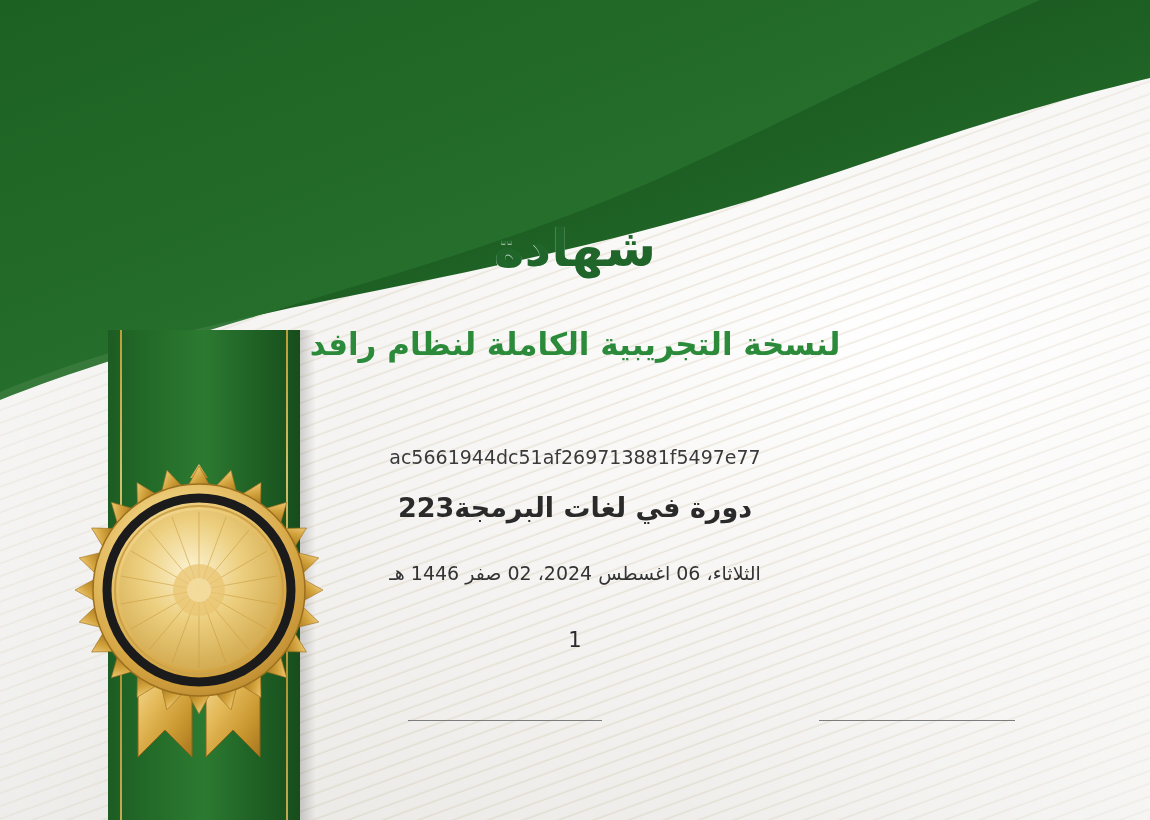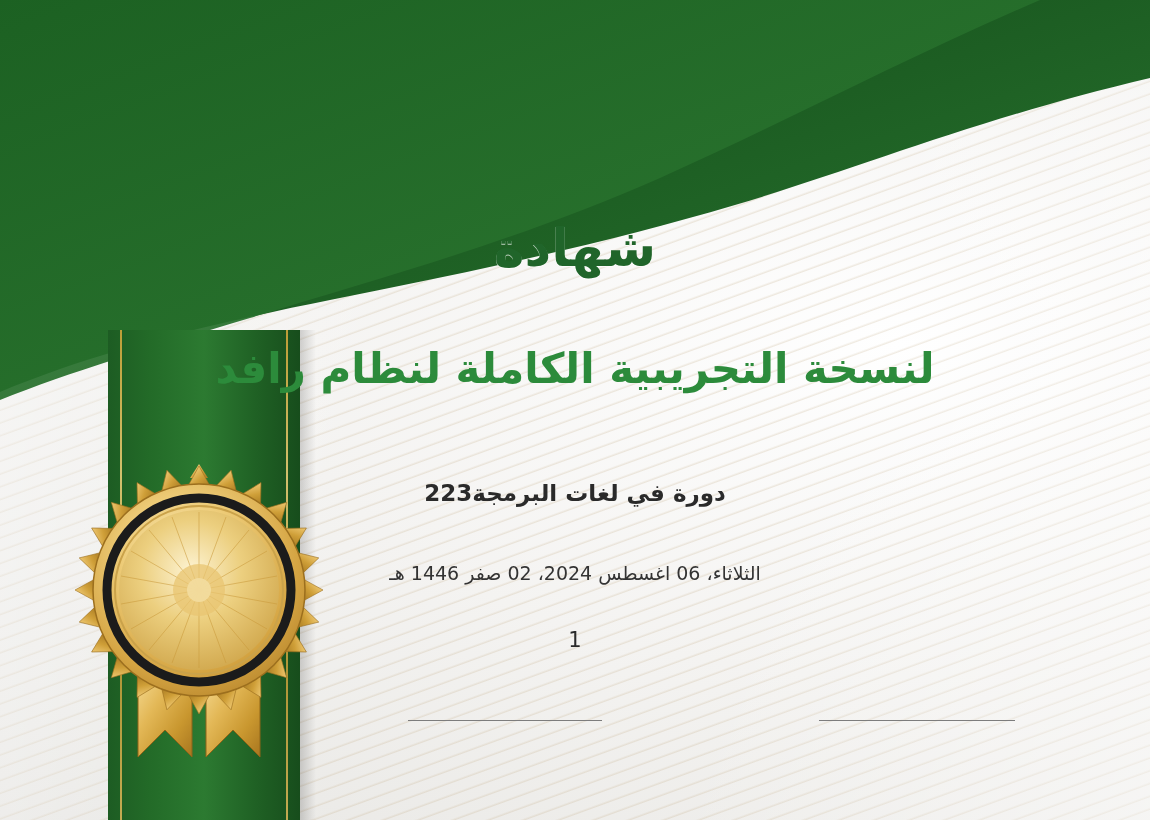--- a/index.html
+++ b/index.html
@@ -100,42 +100,42 @@
     right: 0;
     width: 100%;
     font-size: 52px;
     font-weight: bold;
     color: #20652a;
     letter-spacing: 0px;
     text-shadow: 0 1px 0 rgba(255,255,255,0.7);
   }
   .cert-subtitle {
     position: absolute;
-    top: 344px;
-    right: 0;
-    width: 100%;
-    font-size: 42px;
+    top: 326px;
+    right: 0;
+    width: 100%;
+    font-size: 31px;
     font-weight: bold;
     color: #2c8b3b;
   }
   .cert-code {
     position: absolute;
     top: 446px;
     right: 0;
     width: 100%;
     font-size: 19px;
     color: #3a3a3a;
     direction: ltr;
   }
   .cert-course {
     position: absolute;
-    top: 480px;
-    right: 0;
-    width: 100%;
-    font-size: 23px;
+    top: 492px;
+    right: 0;
+    width: 100%;
+    font-size: 27px;
     font-weight: bold;
     color: #2a2a2a;
   }
   .cert-date {
     position: absolute;
     top: 562px;
     right: 0;
     width: 100%;
     font-size: 19px;
     color: #333333;
@@ -330,20 +330,21 @@
         <line x1="0" y1="0" x2="-27" y2="-73"></line>
       </g>
       <circle r="26" fill="#e8c470" opacity="0.75"></circle>
       <circle r="12" fill="#f3dda0" opacity="0.9"></circle>
     </g>
   </svg>
 
   <div class="content">
     <div class="cert-title">شهادة</div>
     <div class="cert-subtitle">لنسخة التجريبية الكاملة لنظام رافد</div>
+    <div class="cert-code">ac5661944dc51af269713881f5497e77</div>
     <div class="cert-course">دورة في لغات البرمجة223</div>
     <div class="cert-date">الثلاثاء، 06 اغسطس 2024، 02 صفر 1446 هـ</div>
     <div class="cert-number">1</div>
 
     <div class="sig-line sig-right"></div>
     <div class="sig-line sig-left"></div>
   </div>
 
 </div>
 

